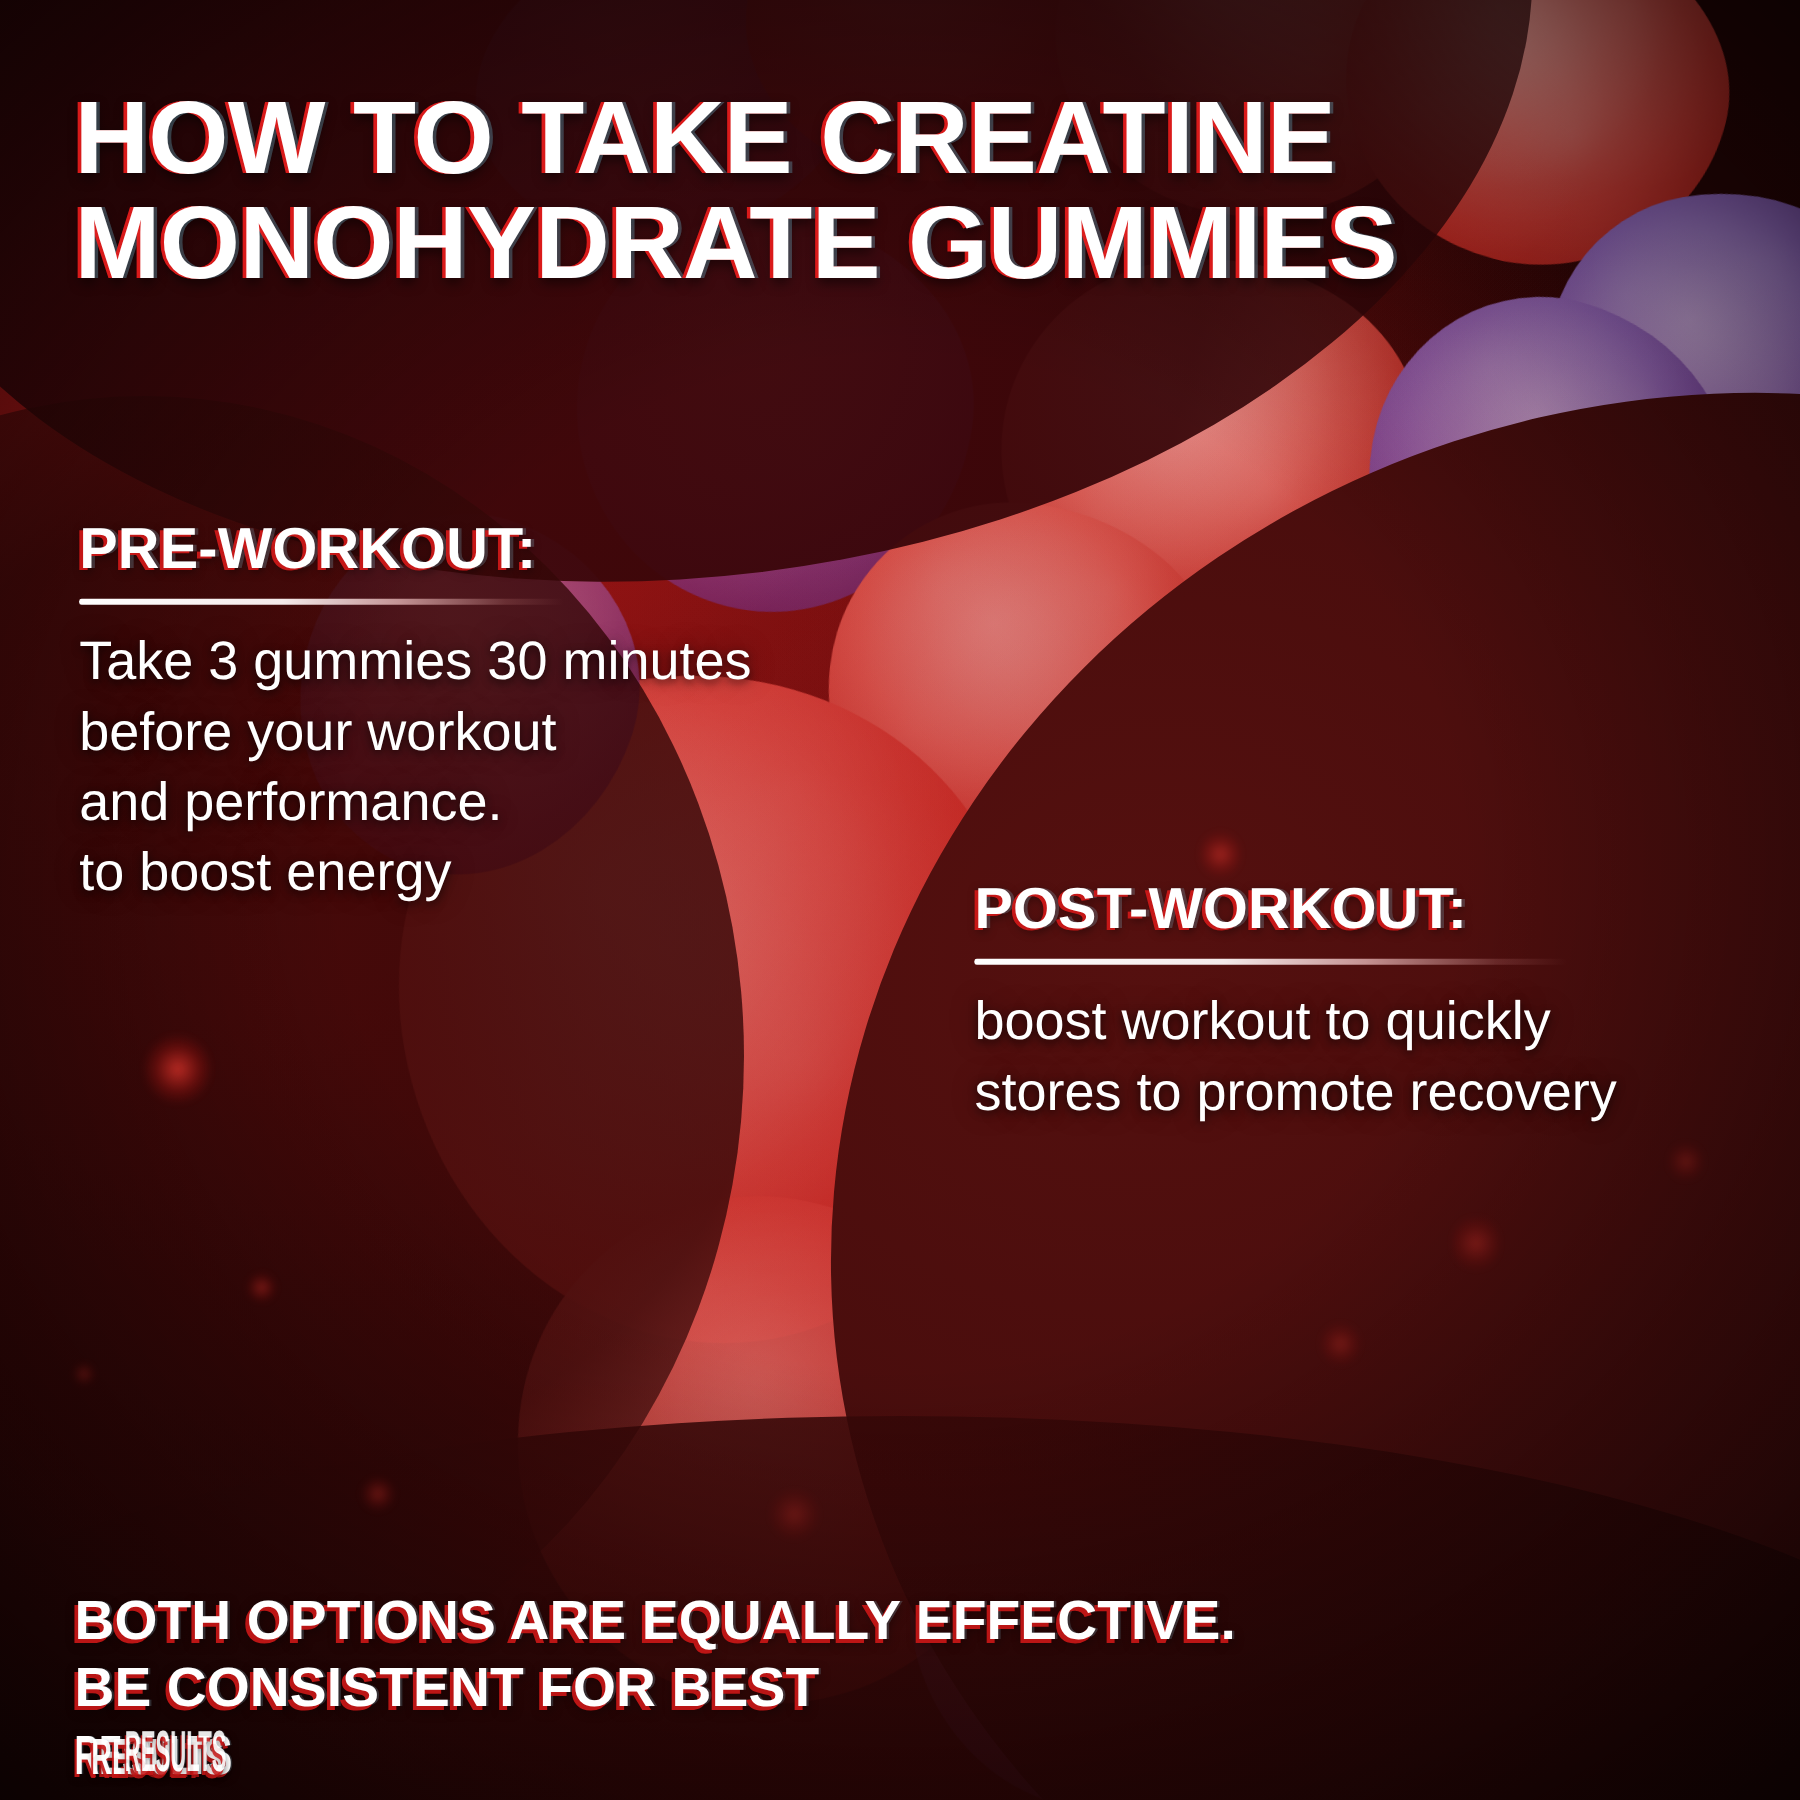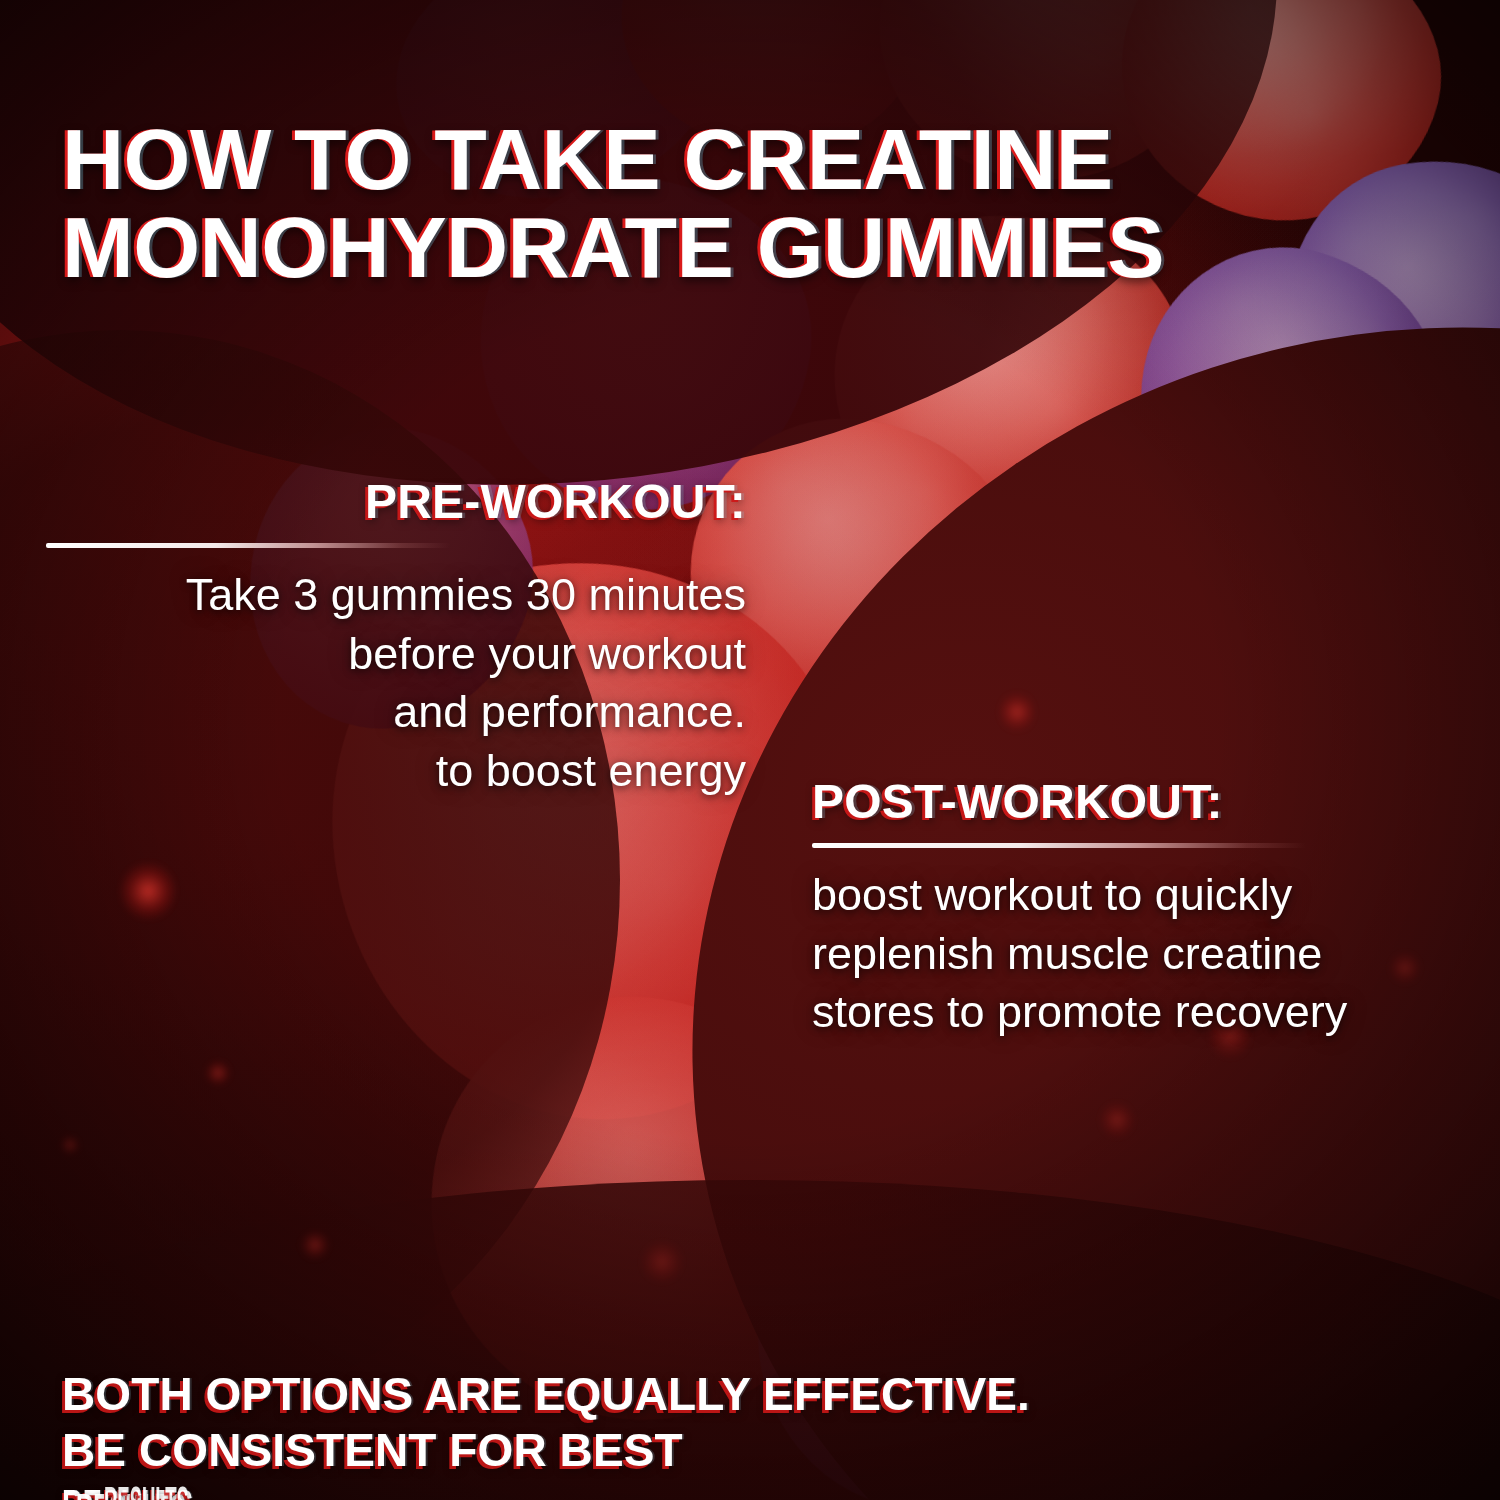--- a/index.html
+++ b/index.html
@@ -119,21 +119,21 @@
     position: absolute;
     left: -380px;
     top: 330px;
     width: 1000px;
     height: 1100px;
     border-radius: 50%;
     background: radial-gradient(ellipse at 62% 44%, rgba(66,9,9,0.93) 0%, rgba(52,7,7,0.80) 46%, rgba(45,6,6,0.30) 78%, rgba(45,6,6,0) 100%);
   }
 
   
-  .content { position: absolute; inset: 0; margin-top: 44px; }
+  .content { position: absolute; inset: 0; }
 
   .headline {
     position: absolute;
     left: 62px;
     top: 72px;
     width: 1410px;
     font-size: 86px;
     line-height: 1.02;
     font-weight: 700;
     color: #ffffff;
@@ -142,21 +142,21 @@
     text-shadow:
       -3px 0 0 rgba(233,28,28,0.92),
        3px 0 0 rgba(120,200,225,0.30),
        0 4px 10px rgba(0,0,0,0.55);
   }
   .headline .l2 { display: block; white-space: nowrap; }
 
   .section {
     position: absolute;
   }
-  .sec-pre  { left: 46px;  top: 430px; width: 700px; text-align: right; }
+  .sec-pre  { left: 66px;  top: 430px; width: 700px; }
   .sec-post { left: 812px; top: 730px; width: 660px; }
 
   .sec-head {
     font-size: 48px;
     font-weight: 700;
     color: #ffffff;
     letter-spacing: 0.2px;
     text-shadow:
       -3px 2px 0 rgba(206,24,24,0.95),
        3px 0 0 rgba(150,210,230,0.22),
@@ -321,21 +321,20 @@
         <span>and performance.</span>
         <span>to boost energy</span>
       </div>
     </div>
 
     <div class="section sec-post">
       <div class="sec-head">POST-WORKOUT:</div>
       <div class="sec-rule w-post"></div>
       <div class="sec-body">
         <span>boost workout to quickly</span>
-        <span>replenish muscle creatine</span>
         <span>stores to promote recovery</span>
       </div>
     </div>
 
     <div class="footer">
       <span>BOTH OPTIONS ARE EQUALLY EFFECTIVE.</span>
       <span>
           <span>BE CONSISTENT FOR BEST </span>
           <span class="glitch-word"><span class="g g1">RESULTS</span><span class="g g2">RESULTS</span><span class="g g3">RESULTS</span></span>
         </span>

